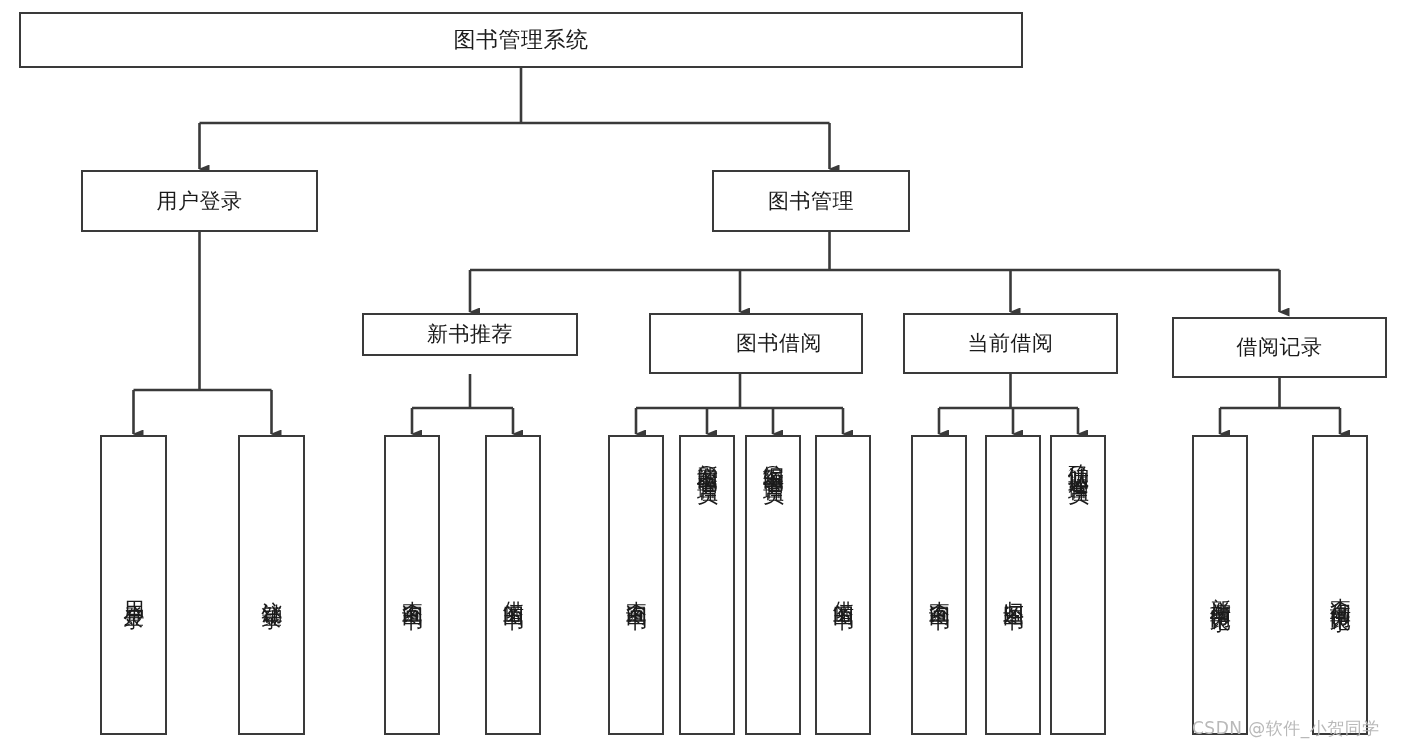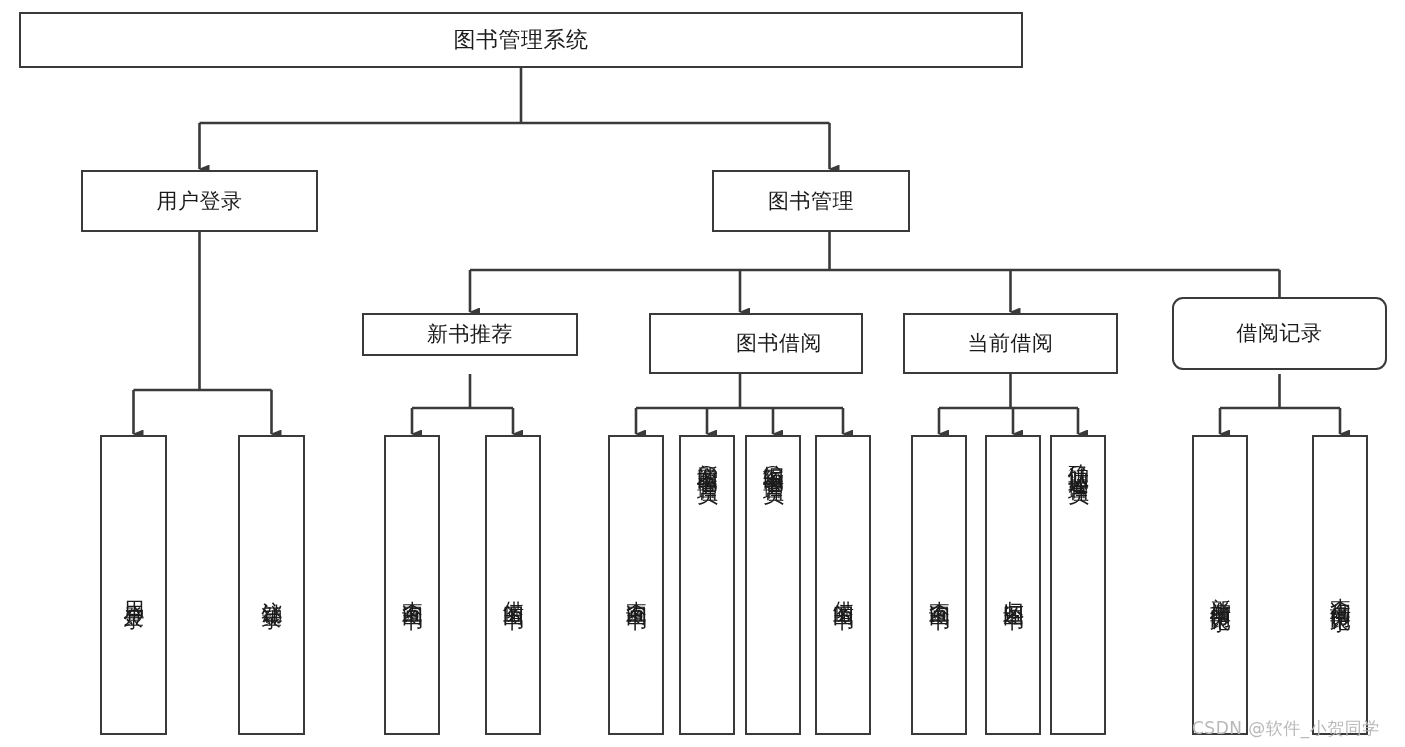--- a/index.html
+++ b/index.html
@@ -135,21 +135,21 @@
       </div>
       <div class="node horiz" style="left: 362px; top: 313px; width: 216px; height: 43px;">
         <span class="label">新书推荐</span>
       </div>
       <div class="node horiz" style="left: 649px; top: 313px; width: 214px; height: 61px; padding-left: 46px;">
         <span class="label">图书借阅</span>
       </div>
       <div class="node horiz" style="left: 903px; top: 313px; width: 215px; height: 61px;">
         <span class="label">当前借阅</span>
       </div>
-      <div class="node horiz" style="left: 1172px; top: 297px; width: 215px; height: 73px; border-radius: 11px;">
+      <div class="node horiz" style="left: 1172px; top: 317px; width: 215px; height: 61px;">
         <span class="label">借阅记录</span>
       </div>
       <div class="node vert bottomish" style="left: 100px; top: 435px; width: 67px; height: 300px;">
         <span class="label">用户登录</span>
       </div>
       <div class="node vert bottomish" style="left: 238px; top: 435px; width: 67px; height: 300px;">
         <span class="label">注销登录</span>
       </div>
       <div class="node vert bottomish" style="left: 384px; top: 435px; width: 56px; height: 300px;">
         <span class="label">查询图书</span>

